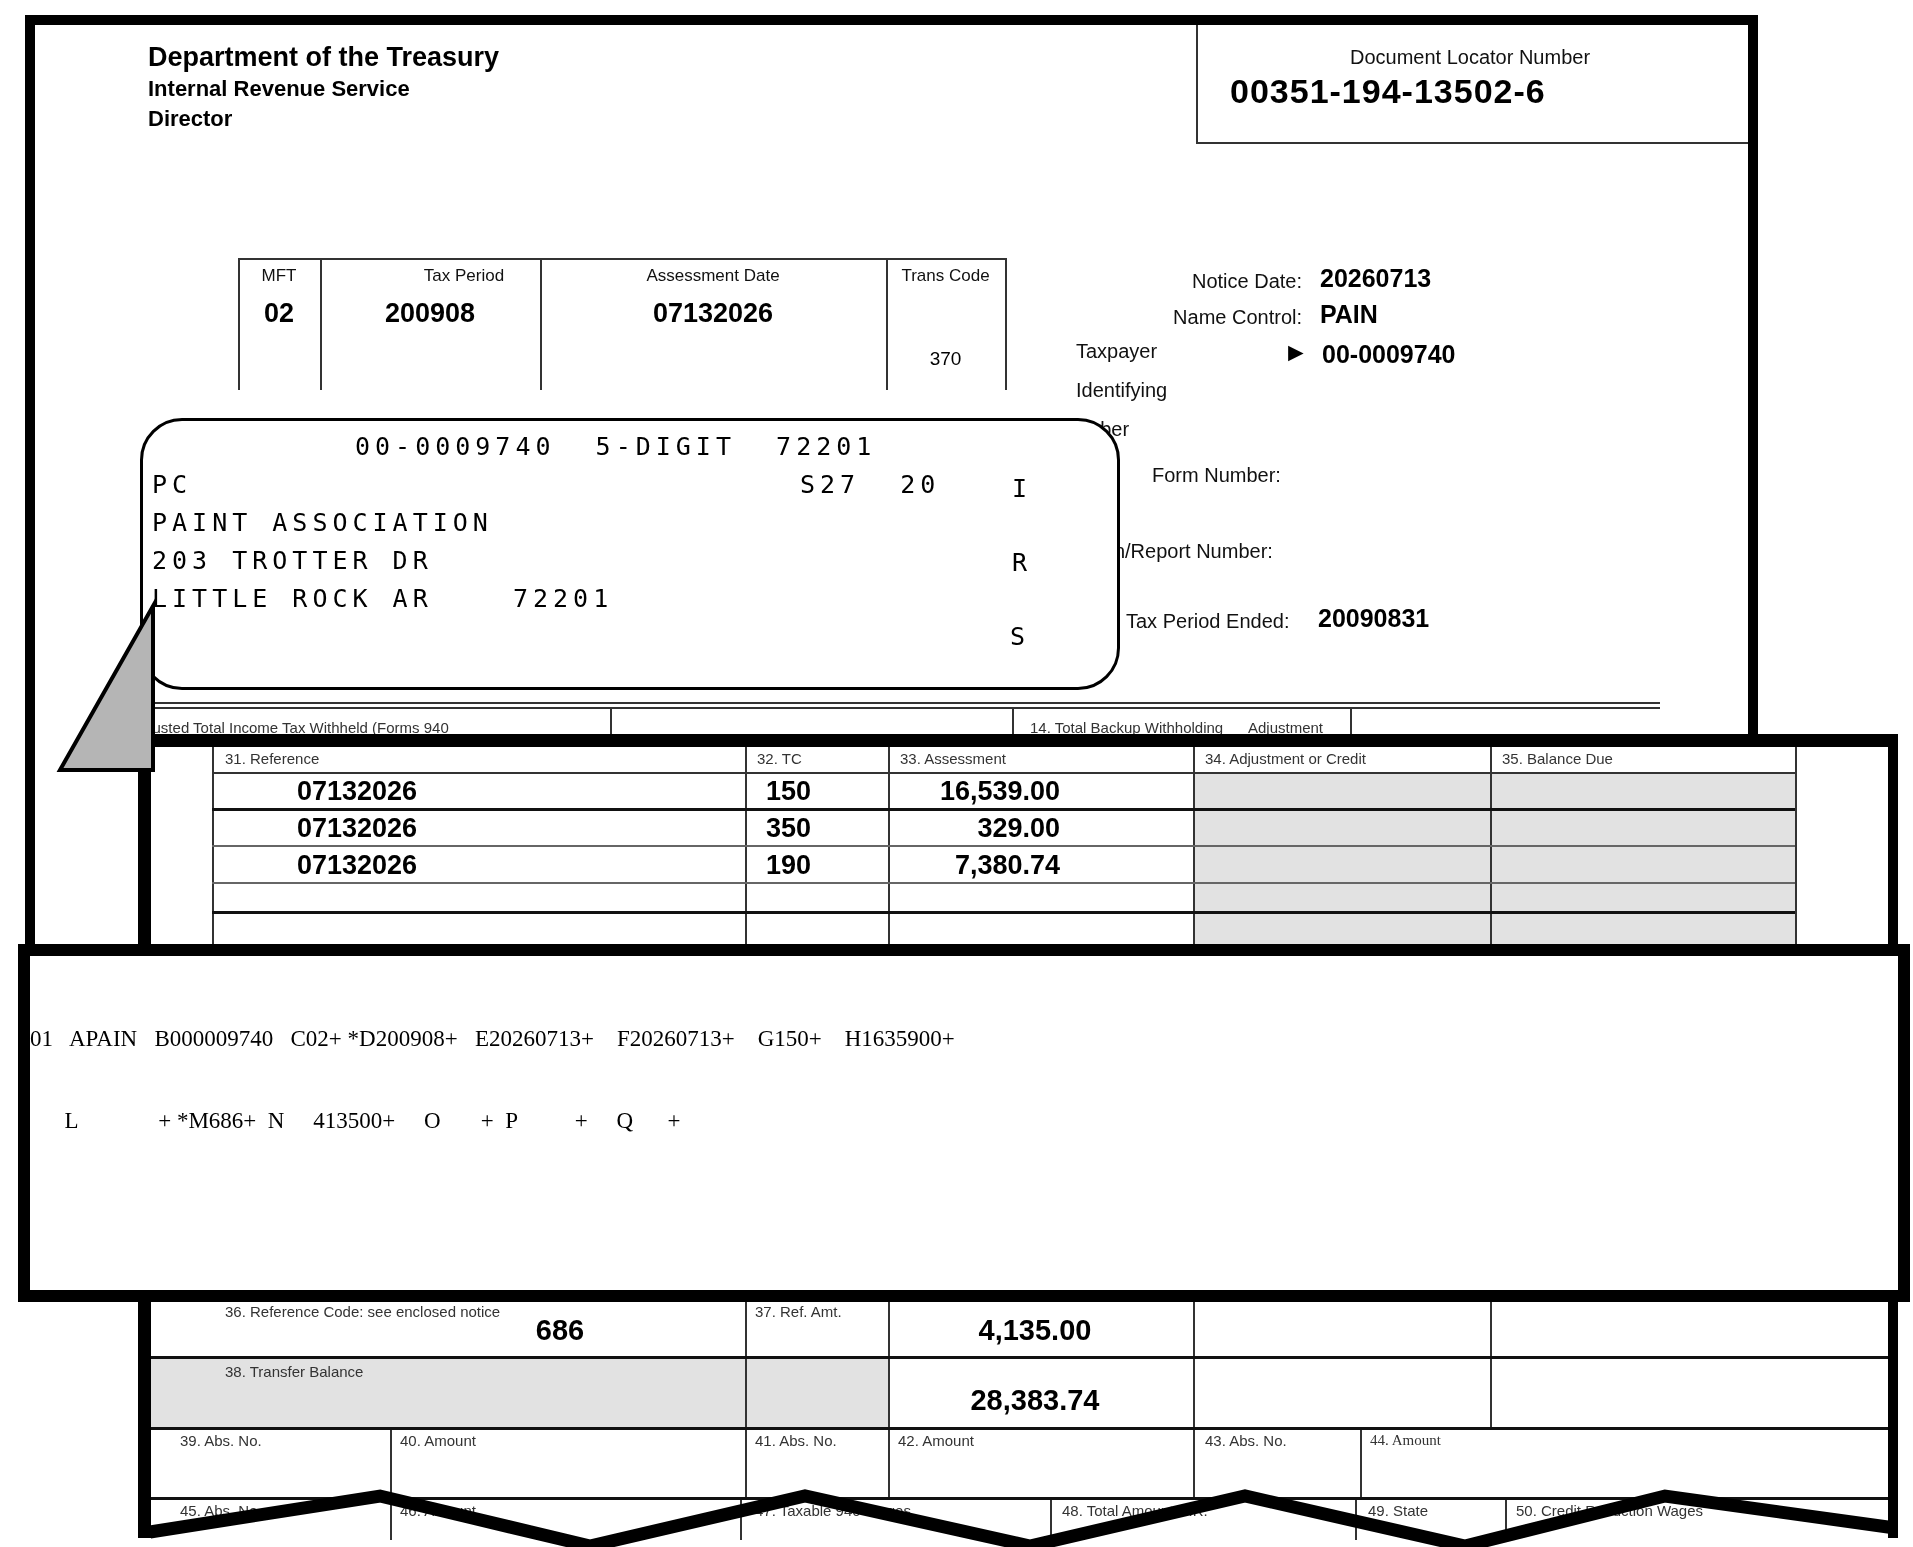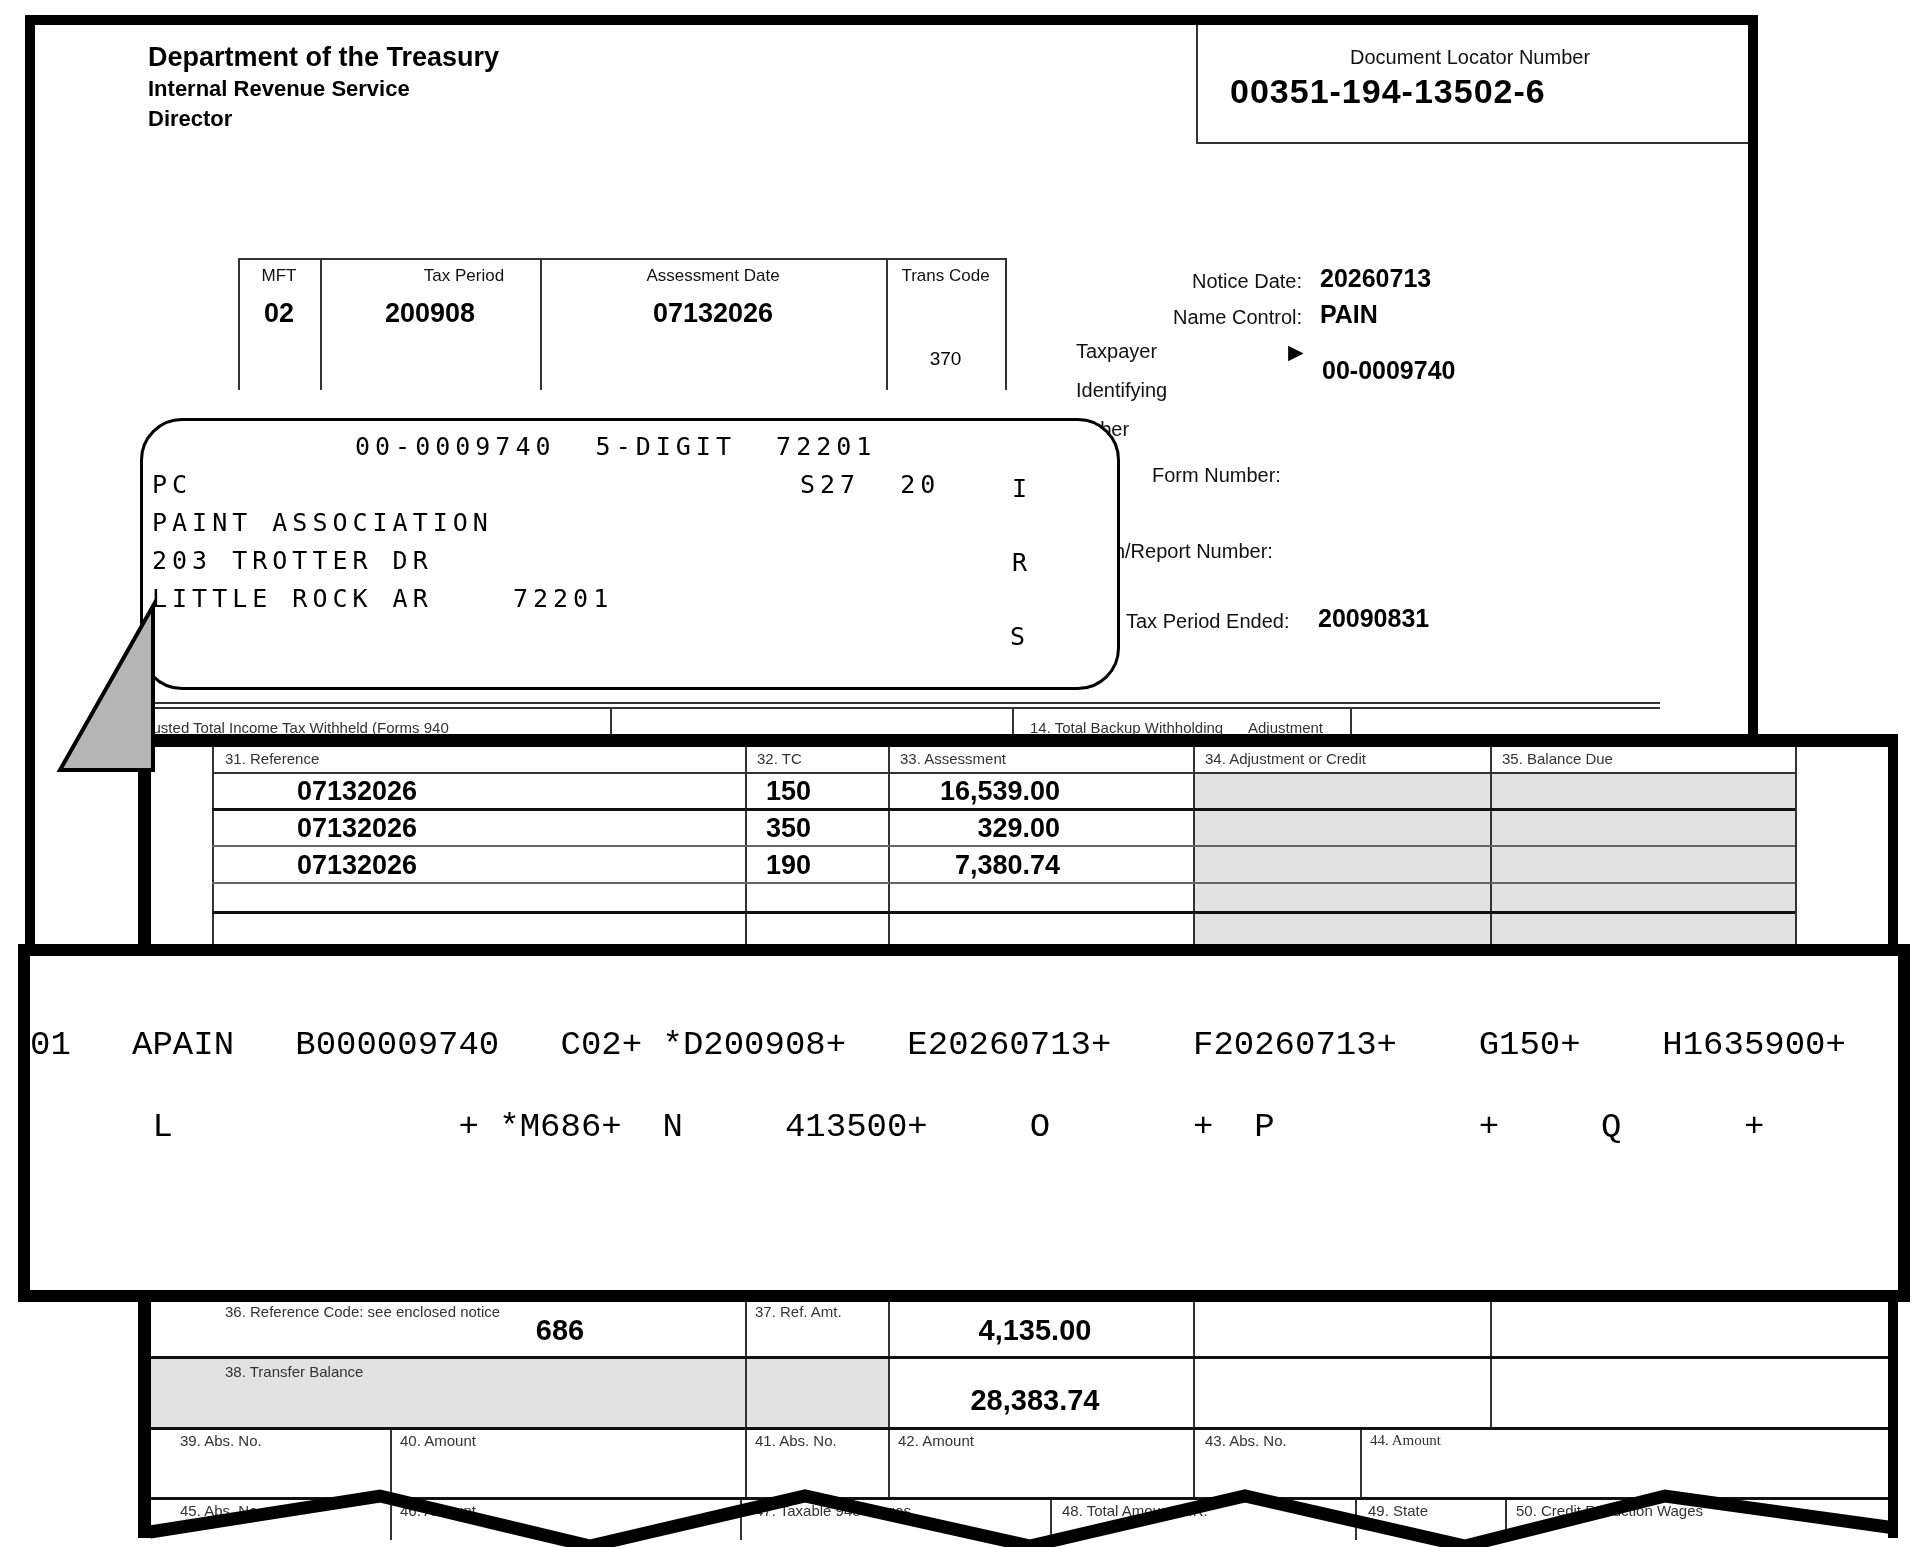--- a/index.html
+++ b/index.html
@@ -14,21 +14,21 @@
   
   .hdr1{font-size:27px;font-weight:bold;}
   .hdr2{font-size:22px;font-weight:bold;}
   .lbl{font-size:20px;color:#111;}
   .lbl-sm{font-size:15px;color:#333;}
   .val{font-size:25px;font-weight:bold;}
   .val-lg{font-size:34px;font-weight:bold;letter-spacing:1px;}
   .val-md{font-size:27px;font-weight:bold;}
   .val-amt{font-size:29px;font-weight:bold;}
   .mono{font-family:"DejaVu Sans Mono",monospace;font-size:25px;letter-spacing:5px;white-space:pre;}
-  .ocr{font-family:Liberation Mono, monospace;font-size:34px;white-space:pre;}
+  .ocr{font-family:Liberation Serif, serif;font-size:23px;white-space:pre;}
   .line-h{background:#333;height:2px;}
   .line-v{background:#333;width:2px;}
   .rule{background:#111;}
   .ctr{text-align:center;}
   .rgt{text-align:right;}
   .gray{background:#e2e2e2;}
   .addr{left:140px;top:418px;width:980px;height:272px;background:#fff;border:3px solid #000;border-radius:42px;box-sizing:border-box;}
   svg{display:block;}
 </style>
 </head>
@@ -63,21 +63,21 @@
   <div class="abs ctr" style="left:886px;top:348px;width:119px;font-size:19px;">370</div>
 
   <div class="abs lbl rgt" style="left:1002px;top:270px;width:300px;">Notice Date:</div>
   <div class="abs val" style="left:1320px;top:264px;">20260713</div>
   <div class="abs lbl rgt" style="left:1002px;top:306px;width:300px;">Name Control:</div>
   <div class="abs val" style="left:1320px;top:300px;">PAIN</div>
   <div class="abs lbl" style="left:1076px;top:340px;">Taxpayer</div>
   <div class="abs lbl" style="left:1076px;top:379px;">Identifying</div>
   <div class="abs lbl" style="left:1058px;top:418px;">Number</div>
   <div class="abs" style="left:1283px;top:337px;font-size:26px;">►</div>
-  <div class="abs val" style="left:1322px;top:340px;margin-top:16px;">00-0009740</div>
+  <div class="abs val" style="left:1322px;top:340px;">00-0009740</div>
   <div class="abs lbl" style="left:1152px;top:464px;">Form Number:</div>
   <div class="abs lbl" style="left:1085px;top:540px;">Plan/Report Number:</div>
   <div class="abs lbl" style="left:1126px;top:610px;">Tax Period Ended:</div>
   <div class="abs val" style="left:1318px;top:604px;">20090831</div>
 
   <div class="abs line-h" style="left:115px;top:702px;width:1545px;"></div>
   <div class="abs line-h" style="left:115px;top:707px;width:1545px;"></div>
   <div class="abs line-v" style="left:610px;top:707px;height:27px;"></div>
   <div class="abs line-v" style="left:1012px;top:707px;height:27px;"></div>
   <div class="abs line-v" style="left:1350px;top:707px;height:27px;"></div>

